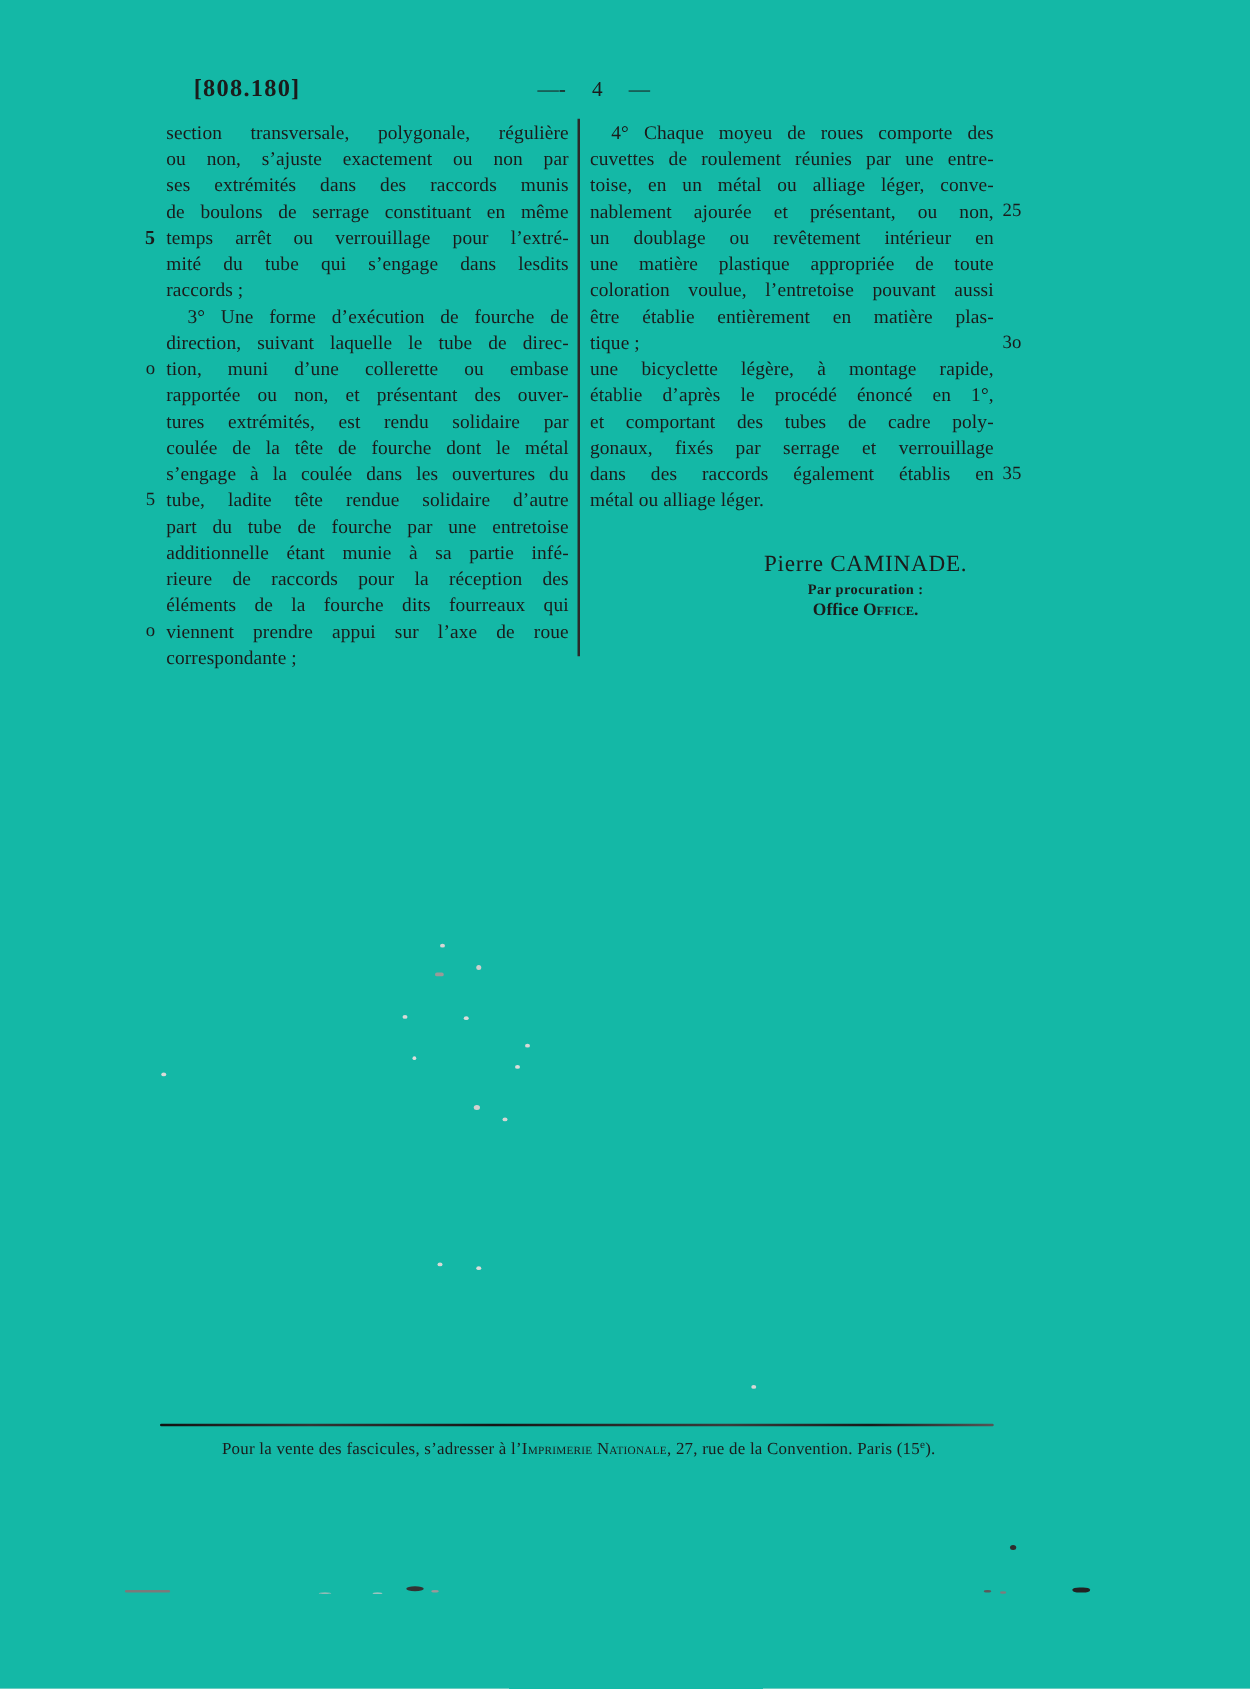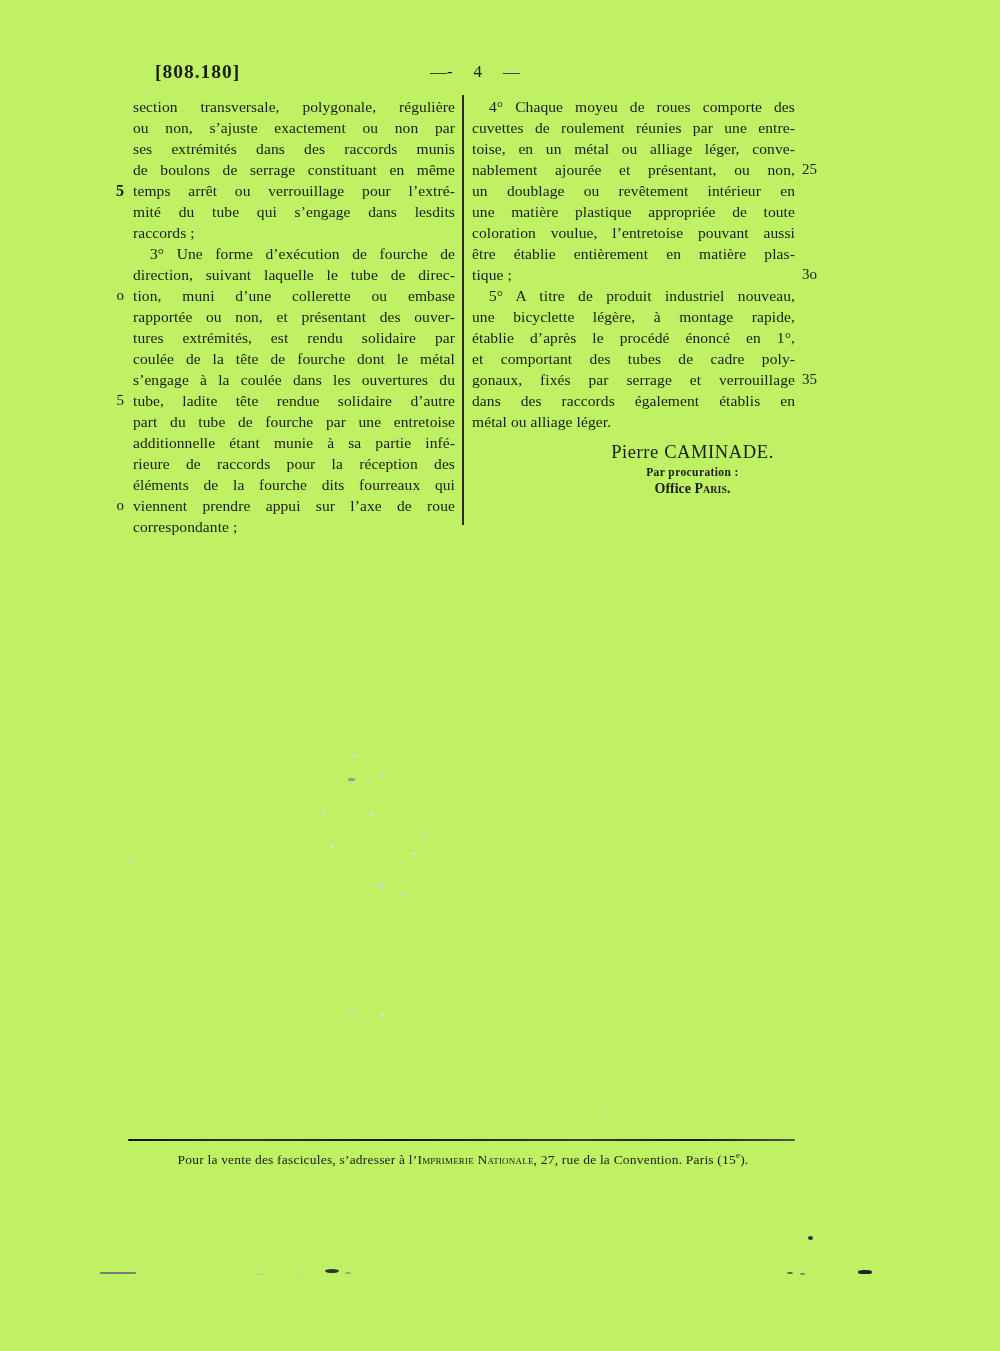--- a/index.html
+++ b/index.html
@@ -1,20 +1,20 @@
 <!DOCTYPE html>
 <html><head>
 <meta charset="utf-8">
 <style>
   html,body{margin:0;padding:0;background:#e8e8e8;}
   .page{
     position:relative;
     width:1000px;height:1351px;
     margin:0 auto;
-    background:#bef264;
+    background:#14b8a6;
     font-family:"Liberation Serif","DejaVu Serif",serif;
     color:#1b1b1b;
     overflow:hidden;
   }
   
   .patent-number{
     position:absolute;left:155px;top:61px;
     font-size:19.5px;font-weight:bold;letter-spacing:1px;
   }
   .page-number-row{
@@ -113,37 +113,36 @@
   <div class="col col-right">
       <div class="tline indent">4° Chaque moyeu de roues comporte des</div>
       <div class="tline">cuvettes de roulement réunies par une entre-</div>
       <div class="tline">toise, en un métal ou alliage léger, conve-</div>
       <div class="tline">nablement ajourée et présentant, ou non,</div>
       <div class="tline">un doublage ou revêtement intérieur en</div>
       <div class="tline">une matière plastique appropriée de toute</div>
       <div class="tline">coloration voulue, l’entretoise pouvant aussi</div>
       <div class="tline">être établie entièrement en matière plas-</div>
       <div class="tline end">tique ;</div>
-      <div class="tline indent">5° A titre de produit industriel nouveau,</div>
       <div class="tline">une bicyclette légère, à montage rapide,</div>
       <div class="tline">établie d’après le procédé énoncé en 1°,</div>
       <div class="tline">et comportant des tubes de cadre poly-</div>
       <div class="tline">gonaux, fixés par serrage et verrouillage</div>
       <div class="tline">dans des raccords également établis en</div>
       <div class="tline end">métal ou alliage léger.</div>
       <div class="mnum" style="top: 63px;">25</div>
       <div class="mnum" style="top: 168px;">3o</div>
       <div class="mnum" style="top: 273px;">35</div>
     </div>
 
   <div class="signature">
     <div class="sig-name">Pierre CAMINADE.</div>
     <div class="sig-proc">Par procuration :</div>
     <div class="sig-office">
-      <span>Office </span><span class="smallcaps">Paris.</span>
+      <span>Office </span><span class="smallcaps">Office.</span>
     </div>
   </div>
 
   <div class="footer-rule"></div>
   <div class="footer-text">
     <span>Pour la vente des fascicules, s’adresser à l’</span><span class="smallcaps">Imprimerie Nationale</span><span>, 27, rue de la Convention. Paris (15</span><sup>e</sup><span>).</span>
   </div>
 
   <div>
     <div class="speck" style="left:352px;top:755px;width:4px;height:3px;background:#d7d7d5;"></div>

